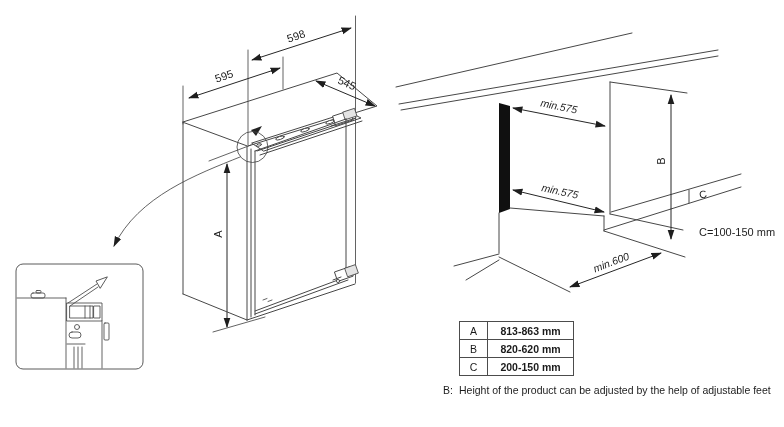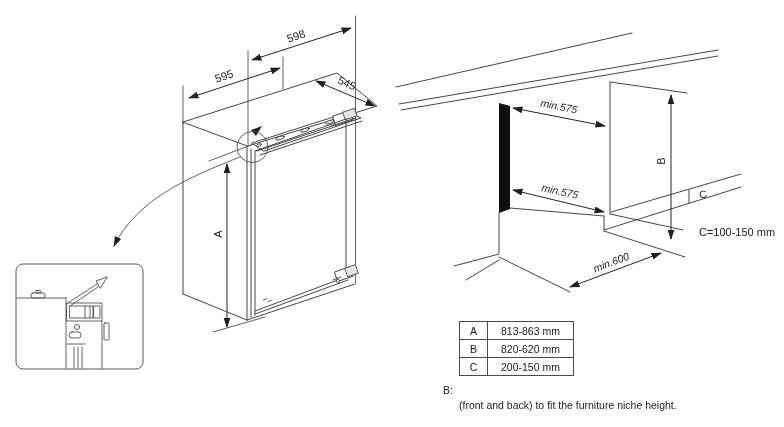--- a/index.html
+++ b/index.html
@@ -11,21 +11,21 @@
   .dim{fill:none;stroke:#262626;stroke-width:1;}
   .fillw{fill:#fff;stroke:#474747;stroke-width:.9;}
   .fillg{fill:#e4e4e4;stroke:#474747;stroke-width:.8;}
   .lbl{position:absolute;font-size:11px;color:#1d1d1d;white-space:nowrap;
        transform:translate(-50%,-50%) rotate(var(--r,0deg));}
   .lbl.it{font-style:italic;font-size:10.5px;}
   .dim-table{position:absolute;left:459px;top:321px;border-collapse:collapse;}
   .dim-table td{border:1px solid #4c4c4c;font-size:10.5px;color:#1b1b1b;
        text-align:center;height:17px;padding:0;}
   .dim-table td.k{width:27px;}
-  .dim-table td.v{width:85px;}
+  .dim-table td.v{width:85px;font-weight:bold;}
   .note{position:absolute;left:443px;top:383px;font-size:10.5px;line-height:15px;
        color:#1c1c1c;display:flex;}
   .note .pfx{width:16px;flex:none;}
 </style>
 </head>
 <body>
 
 <div class="stage">
 
   <svg width="784" height="427" viewBox="0 0 784 427">
@@ -179,18 +179,17 @@
     <tr>
       <td class="k">C</td>
       <td class="v">200-150 mm</td>
     </tr>
   </tbody>
     </table>
 
   <div class="note">
     <span class="pfx">B:</span>
     <span>
-      <br>
-      <span>(front and back) to fit the furniture niche height.</span>
+      <span>Height of the product can be adjusted by the help of adjustable feet</span><br>
     </span>
   </div>
 
 </div>
 
 </body></html>

